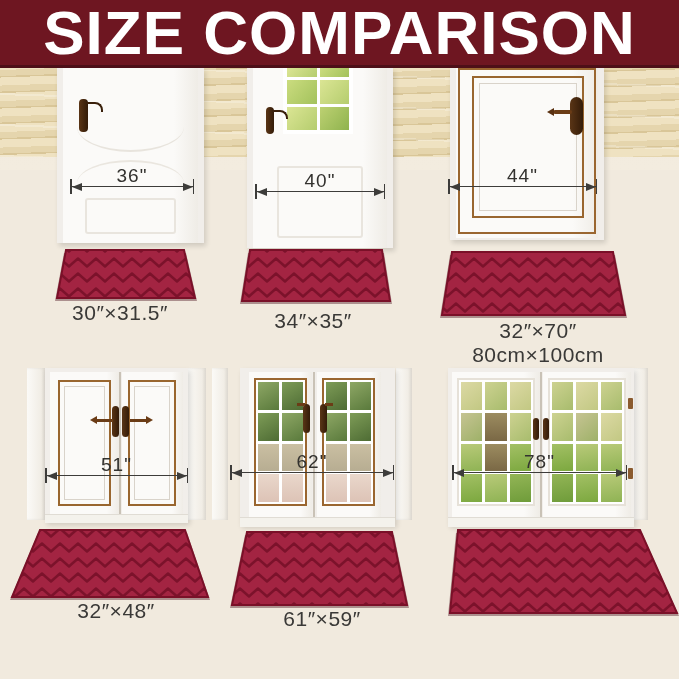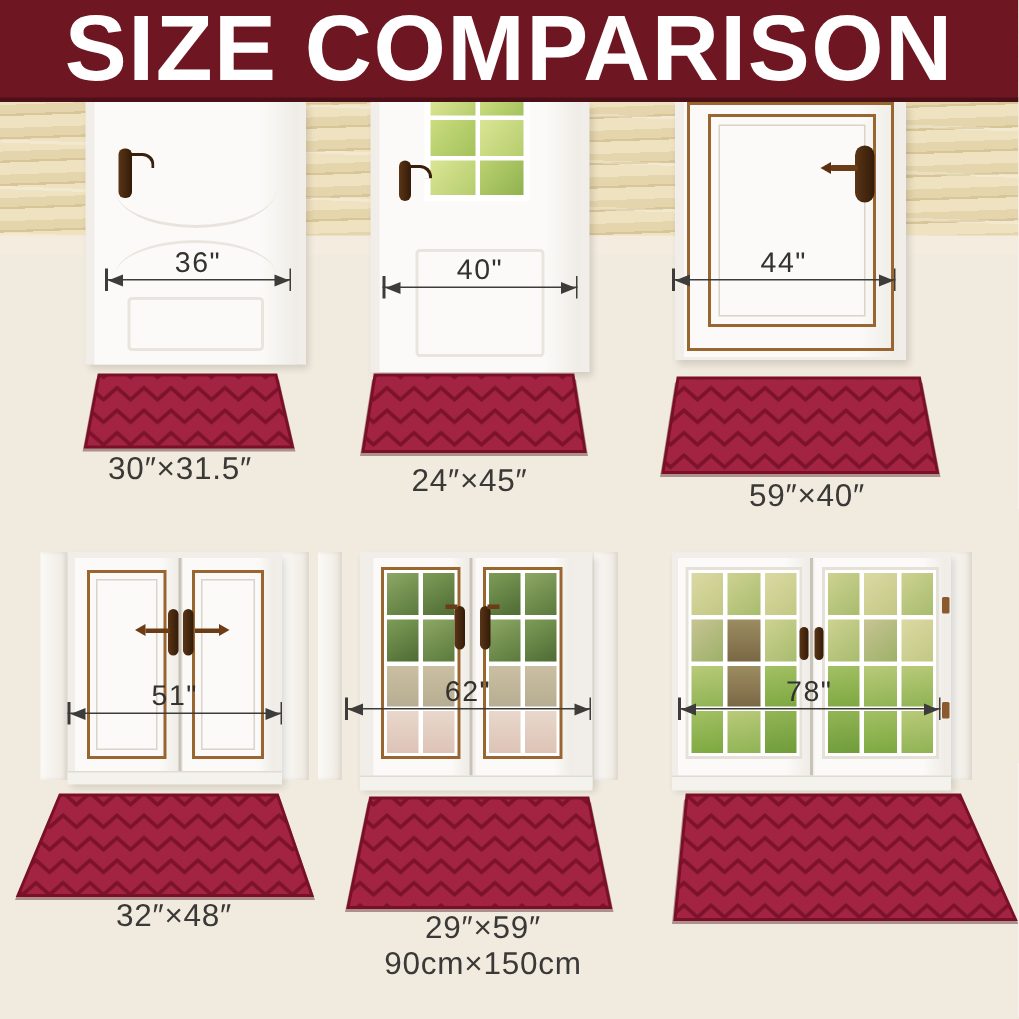--- a/index.html
+++ b/index.html
@@ -295,28 +295,28 @@
       <polygon points="245,535 394,535 409,608 230,608" fill="rgba(70,10,22,.40)"></polygon>
       <polygon points="247,532 392,532 407,605 232,605" fill="url(#matpat)" stroke="#7A1028" stroke-width="2"></polygon>
       <polygon points="456,533 642,533 679,616 448,616" fill="rgba(70,10,22,.40)"></polygon>
       <polygon points="458,530 640,530 677,613 450,613" fill="url(#matpat)" stroke="#7A1028" stroke-width="2"></polygon>
     </svg>
 
   <div class="abs size-label" style="left:120px;top:301px">
     <span>30″×31.5″</span>
   </div>
   <div class="abs size-label" style="left:313px;top:309px">
-    <span>24″×45″</span>
+    <span>34″×35″</span>
   </div>
   <div class="abs size-label" style="left:538px;top:319px">
-    <span>59″×40″</span>
+    <span>32″×70″</span>
+    <span>80cm×100cm</span>
   </div>
   <div class="abs size-label" style="left:116px;top:599px">
     <span>32″×48″</span>
   </div>
   <div class="abs size-label" style="left:322px;top:607px">
-    <span>29″×59″</span>
-    <span>90cm×150cm</span>
+    <span>61″×59″</span>
   </div>
   <div class="abs size-label" style="left:552px;top:615px">
   </div>
 
 </div>
 
 </body></html>

